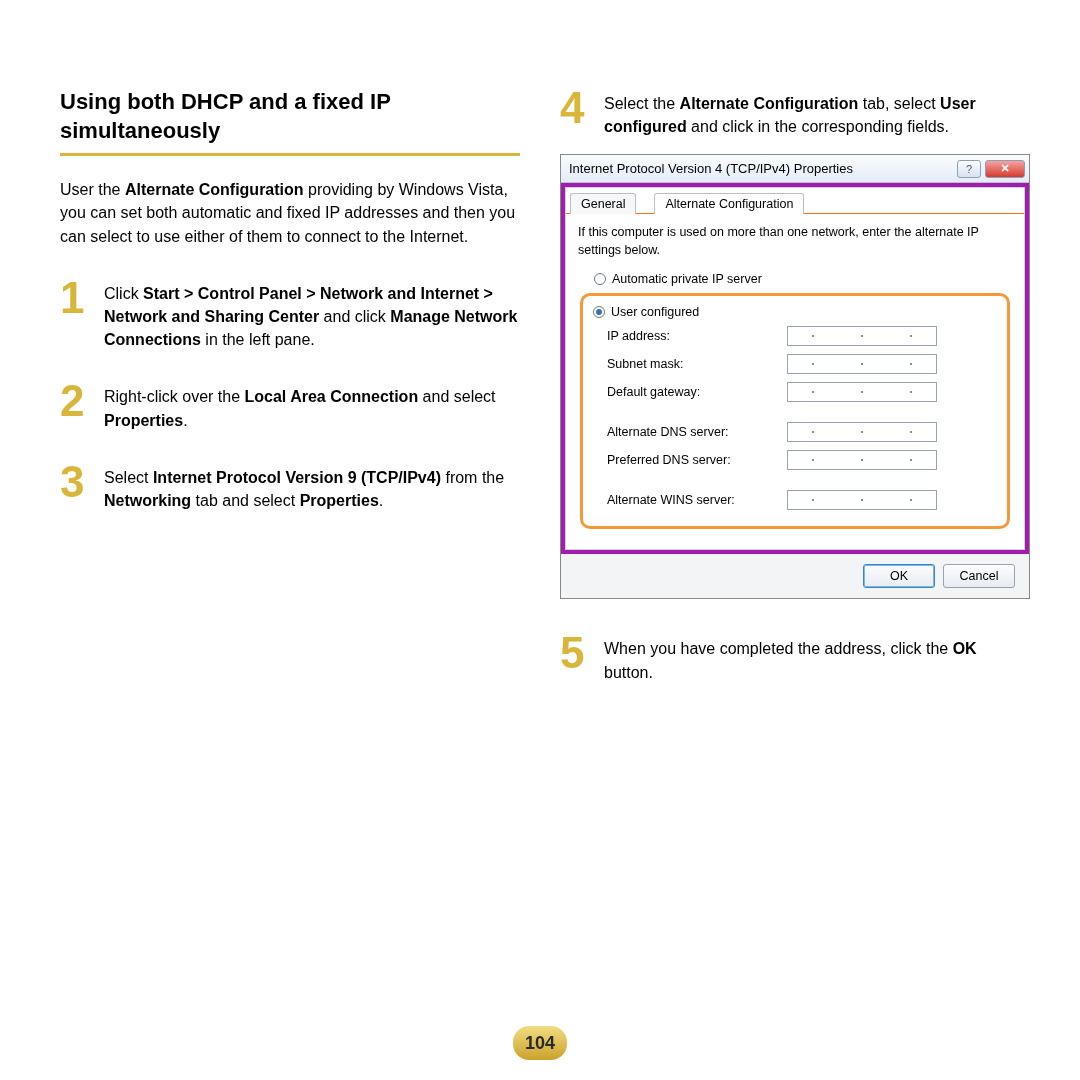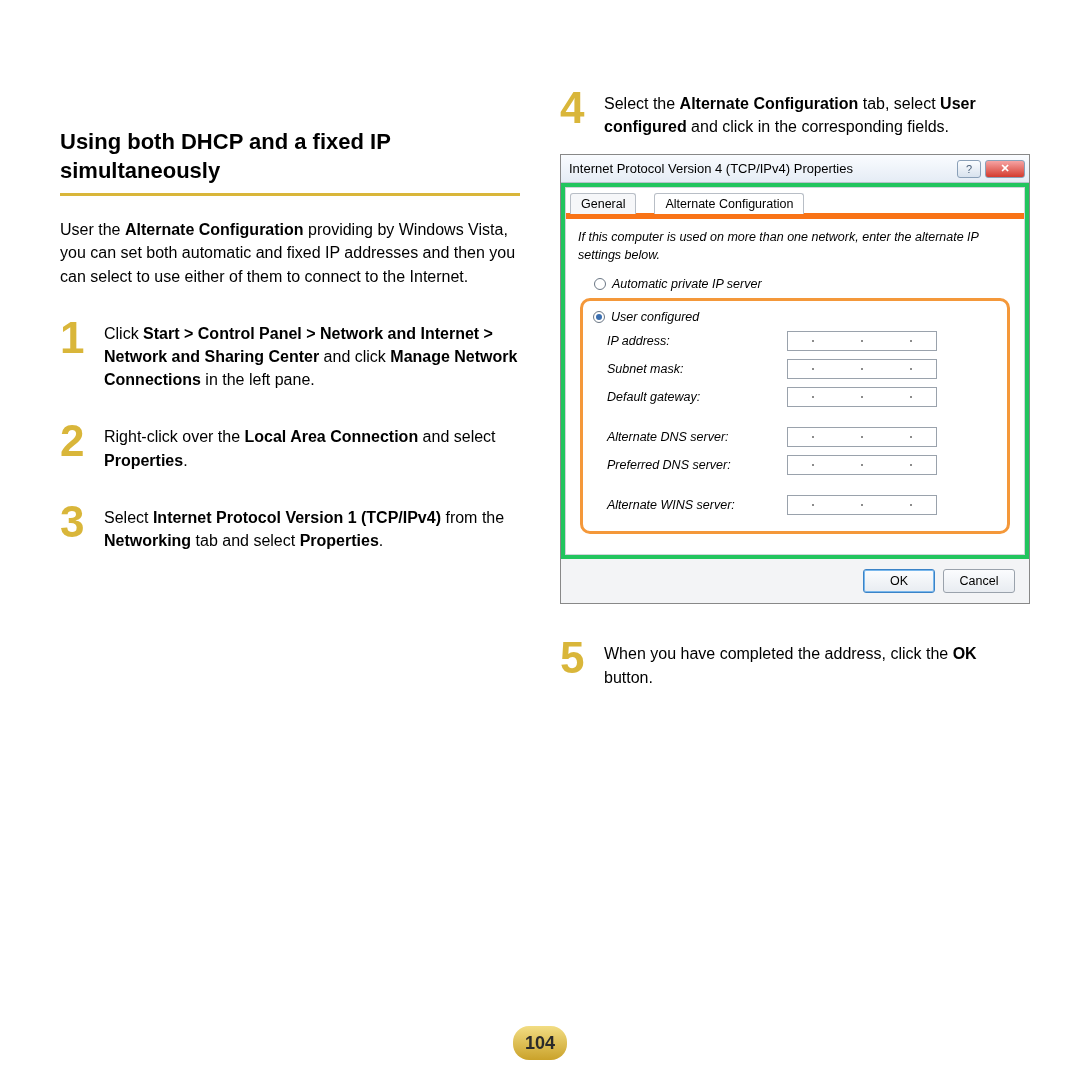--- a/index.html
+++ b/index.html
@@ -17,21 +17,20 @@
       gap: 40px;
     }
     .left-col { width: 460px; }
     .right-col { width: 460px; }
 
     h1.section-title {
       font-size: 22px;
       font-weight: bold;
       line-height: 1.3;
       margin-bottom: 8px;
-      margin-top: 40px;
     }
     .title-underline {
       height: 3px;
       background: #d9b63a;
       width: 100%;
       margin-bottom: 22px;
     }
     .intro {
       font-size: 16px;
       line-height: 1.45;
@@ -57,21 +56,21 @@
       padding-top: 4px;
     }
     .step .text b { font-weight: bold; }
 
     .step4 { margin-bottom: 16px; }
 
     
     .dialog-wrap {
       width: 470px;
       border: 1px solid #888;
-      background: #22c55e;
+      background: #a21caf;
       margin-left: 0px;
       font-size: 12.5px;
     }
     .dialog-titlebar {
       display: flex;
       align-items: center;
       height: 28px;
       background: linear-gradient(#fafcff, #e5ecf5);
       border-bottom: 1px solid #b8c2cc;
       padding: 0 4px 0 8px;
@@ -109,23 +108,22 @@
       padding: 3px 10px;
       font-size: 12.5px;
       background: #f6f7f9;
       border-top-left-radius: 3px;
       border-top-right-radius: 3px;
       position: relative;
       top: 1px;
     }
     .tab.active { background: #fff; z-index: 2; }
     .tab-panel {
-      border-top: 6px solid #f97316;
+      border-top: 1px solid #f97316;
       padding: 10px 12px 14px 12px;
-      font-style: italic;
     }
     .panel-note { font-size: 12.5px; line-height: 1.4; margin-bottom: 10px; }
 
     .radio-row {
       display: flex; align-items: center; gap: 6px;
       padding: 3px 0 3px 16px;
       font-size: 12.5px;
     }
     .radio-dot {
       width: 12px; height: 12px; border-radius: 50%;
@@ -229,21 +227,21 @@
     <div class="step">
       <div class="num">2</div>
       <div class="text">
         <span>Right-click over the </span><b>Local Area Connection</b><span> and select </span><b>Properties</b><span>.</span>
       </div>
     </div>
 
     <div class="step">
       <div class="num">3</div>
       <div class="text">
-        <span>Select </span><b>Internet Protocol Version 1 (TCP/IPv4)</b><span> from the </span><b>Networking</b><span> tab and select </span><b>Properties</b><span>.</span>
+        <span>Select </span><b>Internet Protocol Version 9 (TCP/IPv4)</b><span> from the </span><b>Networking</b><span> tab and select </span><b>Properties</b><span>.</span>
       </div>
     </div>
   </div>
 
   <div class="right-col">
     <div class="step step4">
       <div class="num">4</div>
       <div class="text">
         <span>Select the </span><b>Alternate Configuration</b><span> tab, select </span><b>User configured</b><span> and click in the corresponding fields.</span>
       </div>

